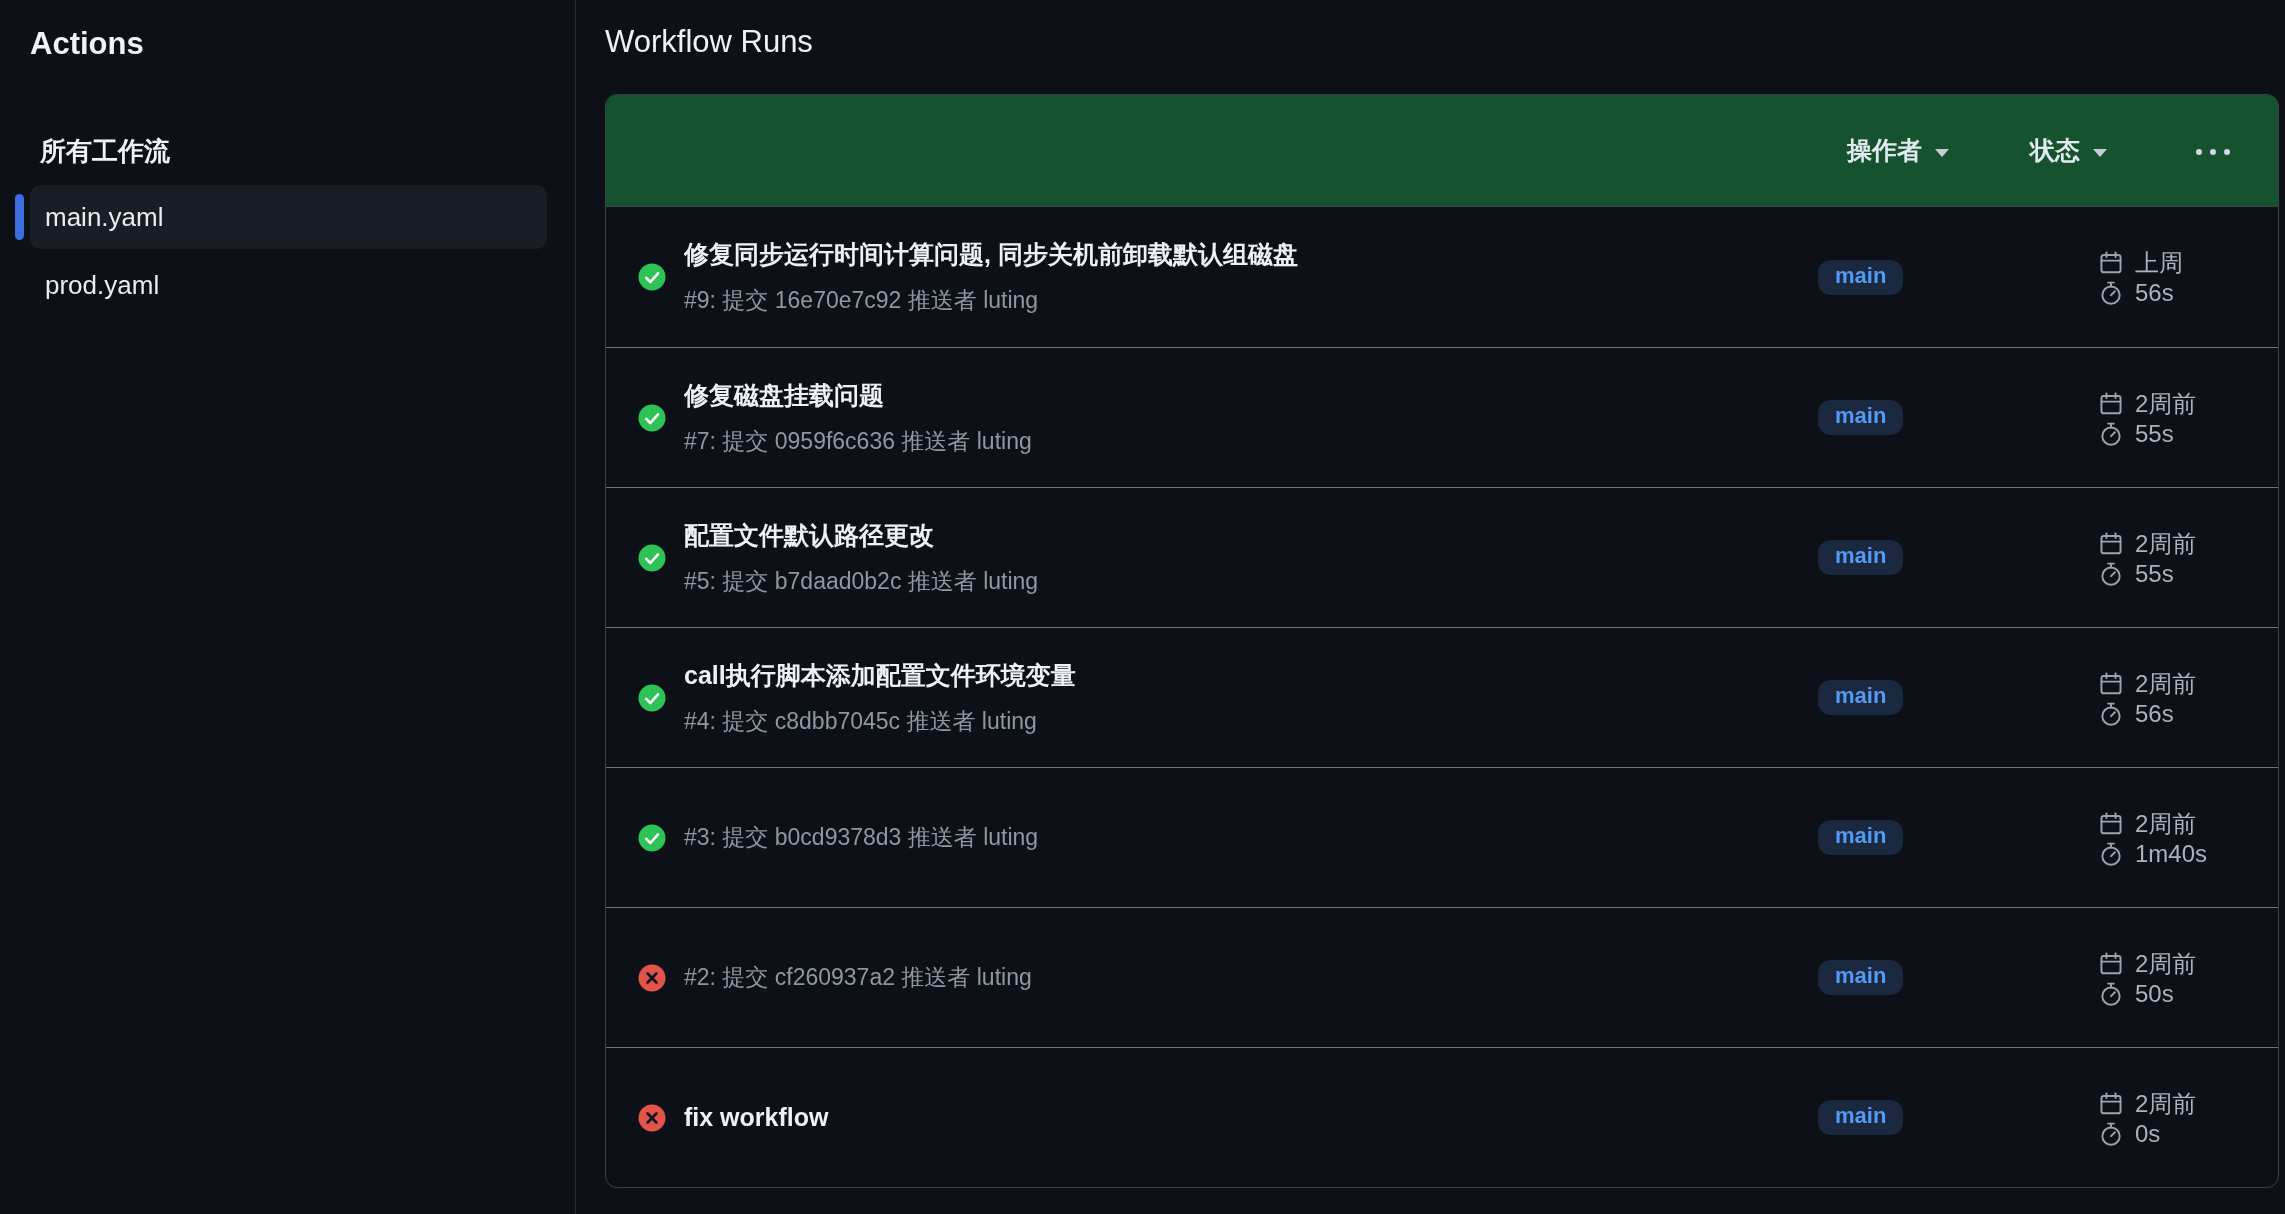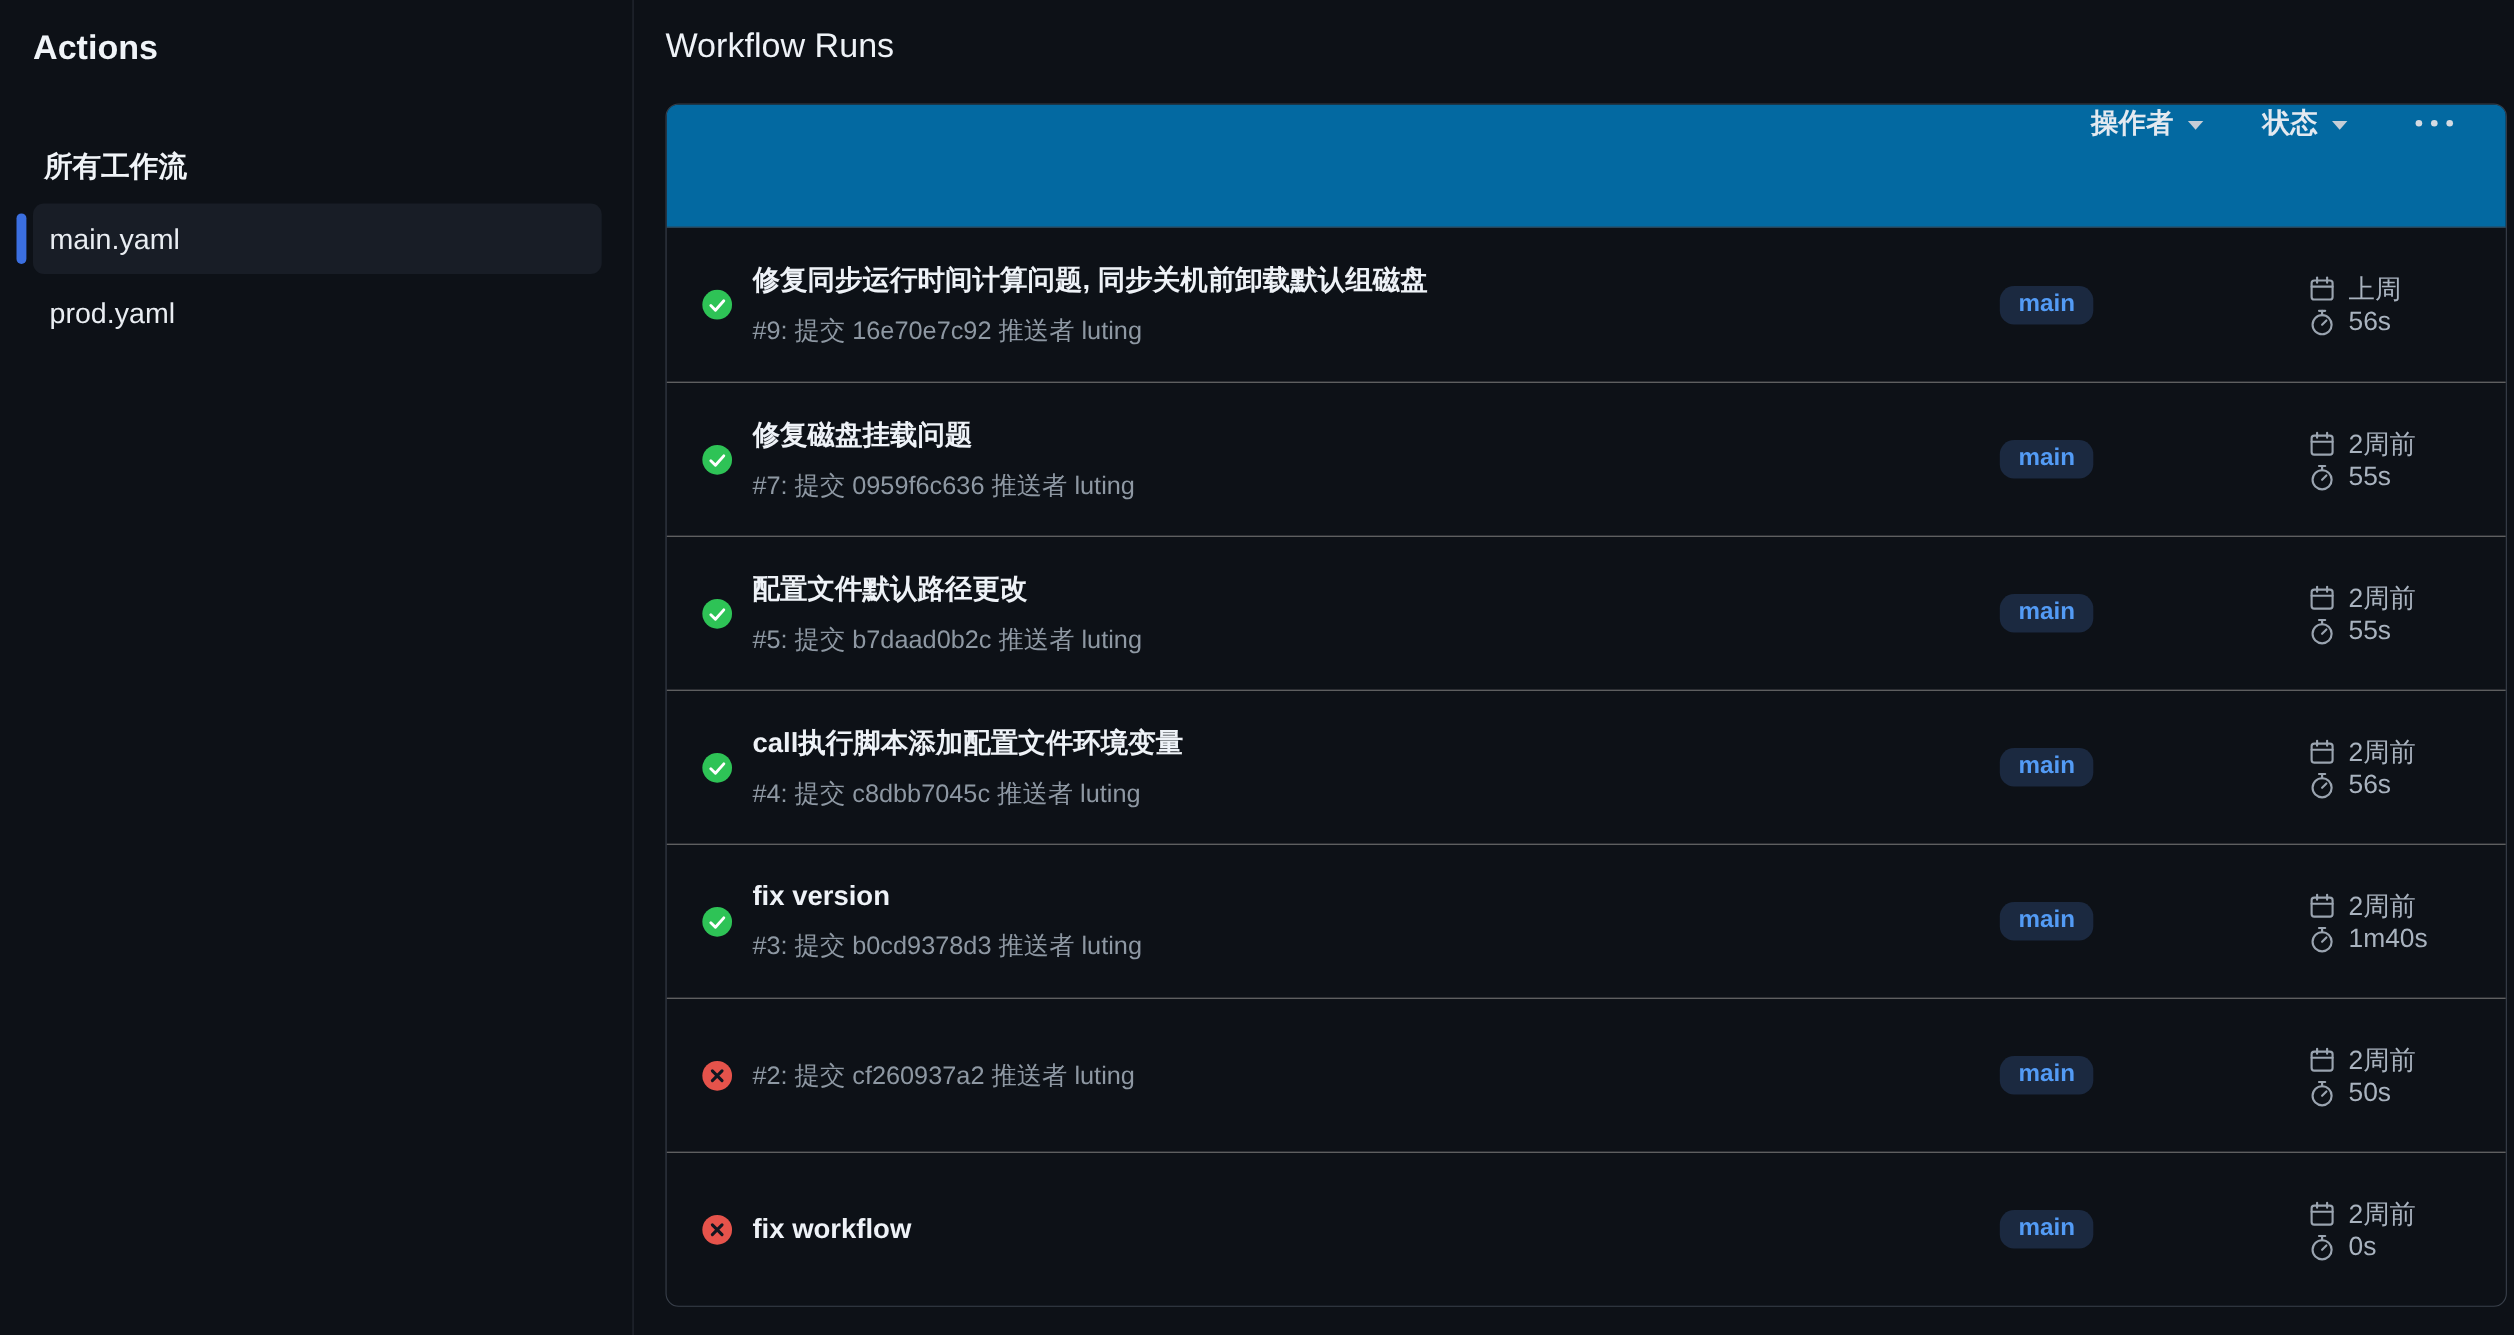--- a/index.html
+++ b/index.html
@@ -52,24 +52,24 @@
   }
 
   .panel {
     margin-top:34px;
     border:1px solid #39404b;
     border-radius:12px;
     overflow:hidden;
   }
   .panel-header {
     height:112px;
-    background:#0369a1;
+    background:#14532d;
     border-bottom:1px solid #39404b;
-    display:flex; align-items:flex-start; justify-content:flex-end;
-    gap:54px;
+    display:flex; align-items:center; justify-content:flex-end;
+    gap:81px;
     padding-right:40px;
   }
   .filter-btn {
     display:flex; align-items:center;
     font-size:25px; font-weight:600; color:#e3e9f0;
     cursor:pointer; background:none; border:none;
     font-family:inherit;
   }
   .caret-down-icon {
     width:0; height:0; margin-left:13px; margin-top:4px;
@@ -303,21 +303,20 @@
 
       <div class="run-row">
         <span class="status-icon" data-status="success">
           <svg class="check" viewBox="0 0 28 28" width="28" height="28">
               <circle cx="14" cy="14" r="13.5" fill="#2ec356"></circle>
               <path d="M8.2 14.8l4.2 4.2 7.6-8.6" fill="none" stroke="#ffffff" stroke-width="2.6" stroke-linecap="round" stroke-linejoin="round"></path>
             </svg>
 
         </span>
         <div class="run-titles">
-          <a class="run-title">fix version</a>
           <div class="run-meta">#3: 提交 b0cd9378d3 推送者 luting</div>
         </div>
         <div class="badge-col">
           <a class="branch-badge">main</a>
         </div>
         <div class="meta-col">
           <div class="meta-line">
             <svg viewBox="0 0 24 24" width="26" height="26" fill="none" stroke="#9aa4b0" stroke-width="1.8" stroke-linecap="round">
                 <rect x="3.2" y="4.6" width="17.6" height="16" rx="2.2"></rect>
                 <line x1="3.2" y1="9.8" x2="20.8" y2="9.8"></line>

